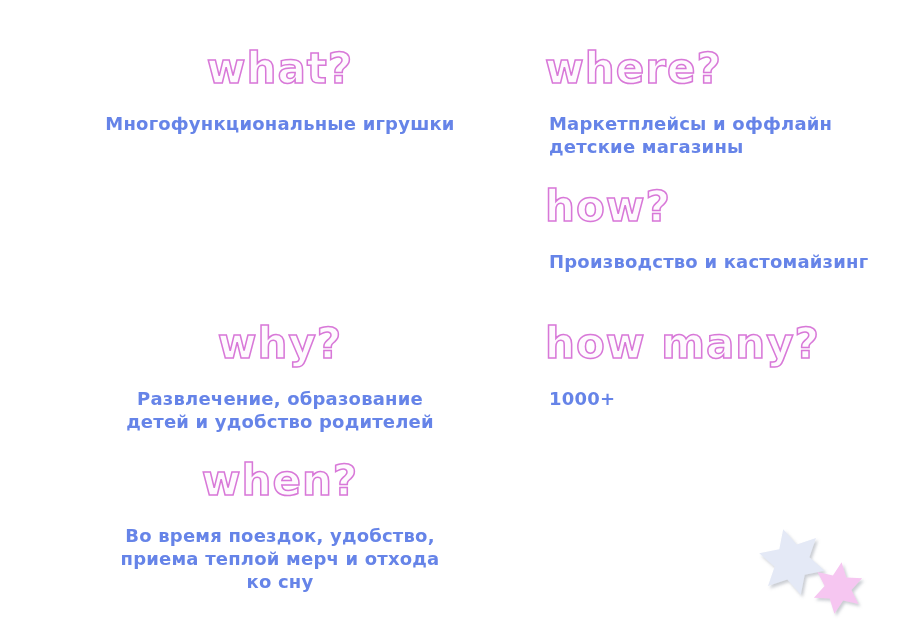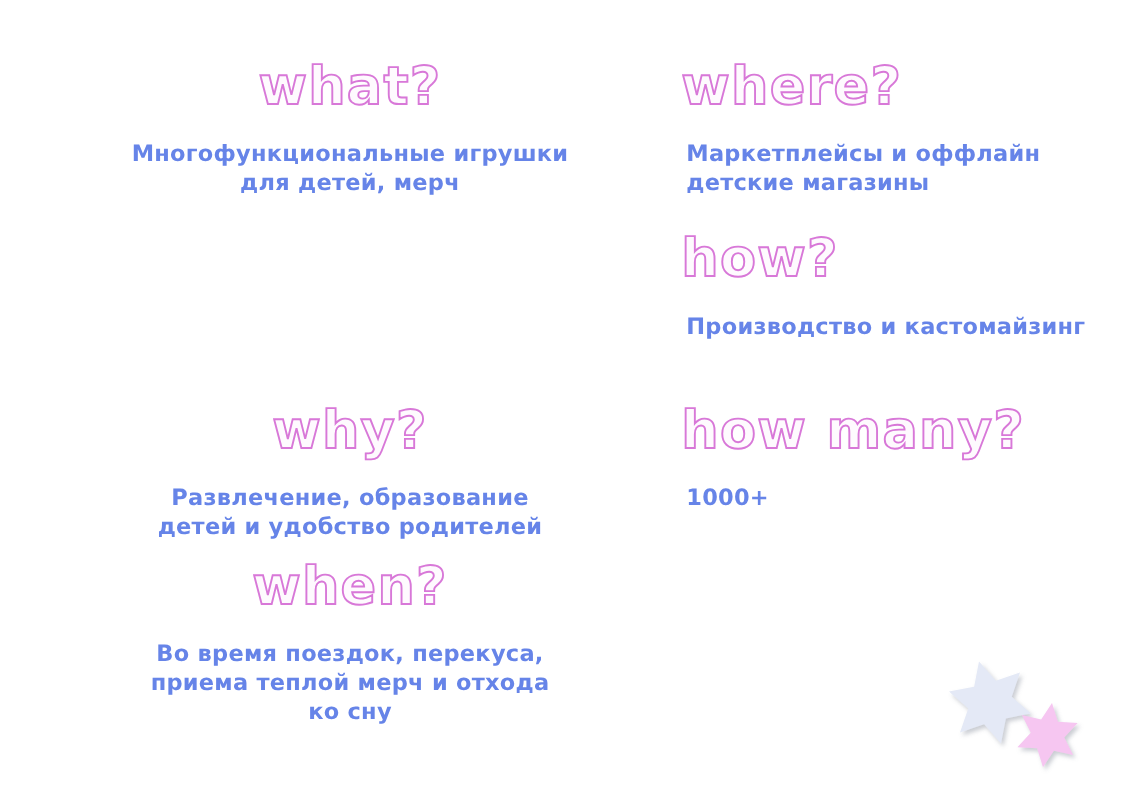--- a/index.html
+++ b/index.html
@@ -58,41 +58,40 @@
 </style>
 </head>
 <body>
 
 <div class="page">
 
   <section class="qa col-left" style="top:46px">
     <h2 class="q">what?</h2>
     <p class="a">
       <span class="line">Многофункциональные игрушки</span>
-      <span class="line">для детей, мерч</span>
       <span class="line"></span>
     </p>
   </section>
 
   <section class="qa col-left" style="top:184px">
   </section>
 
   <section class="qa col-left" style="top:321px">
     <h2 class="q">why?</h2>
     <p class="a">
       <span class="line">Развлечение, образование</span>
       <span class="line">детей и удобство родителей</span>
       <span class="line"></span>
     </p>
   </section>
 
-  <section class="qa col-left" style="top:446px">
+  <section class="qa col-left" style="top:458px">
     <h2 class="q">when?</h2>
     <p class="a">
-      <span class="line">Во время поездок, перекуса,</span>
+      <span class="line">Во время поездок, удобство,</span>
       <span class="line">приема теплой мерч и отхода</span>
       <span class="line">ко сну</span>
     </p>
   </section>
 
   <section class="qa col-right" style="top:46px">
     <h2 class="q">where?</h2>
     <p class="a">
       <span class="line">Маркетплейсы и оффлайн</span>
       <span class="line">детские магазины</span>

